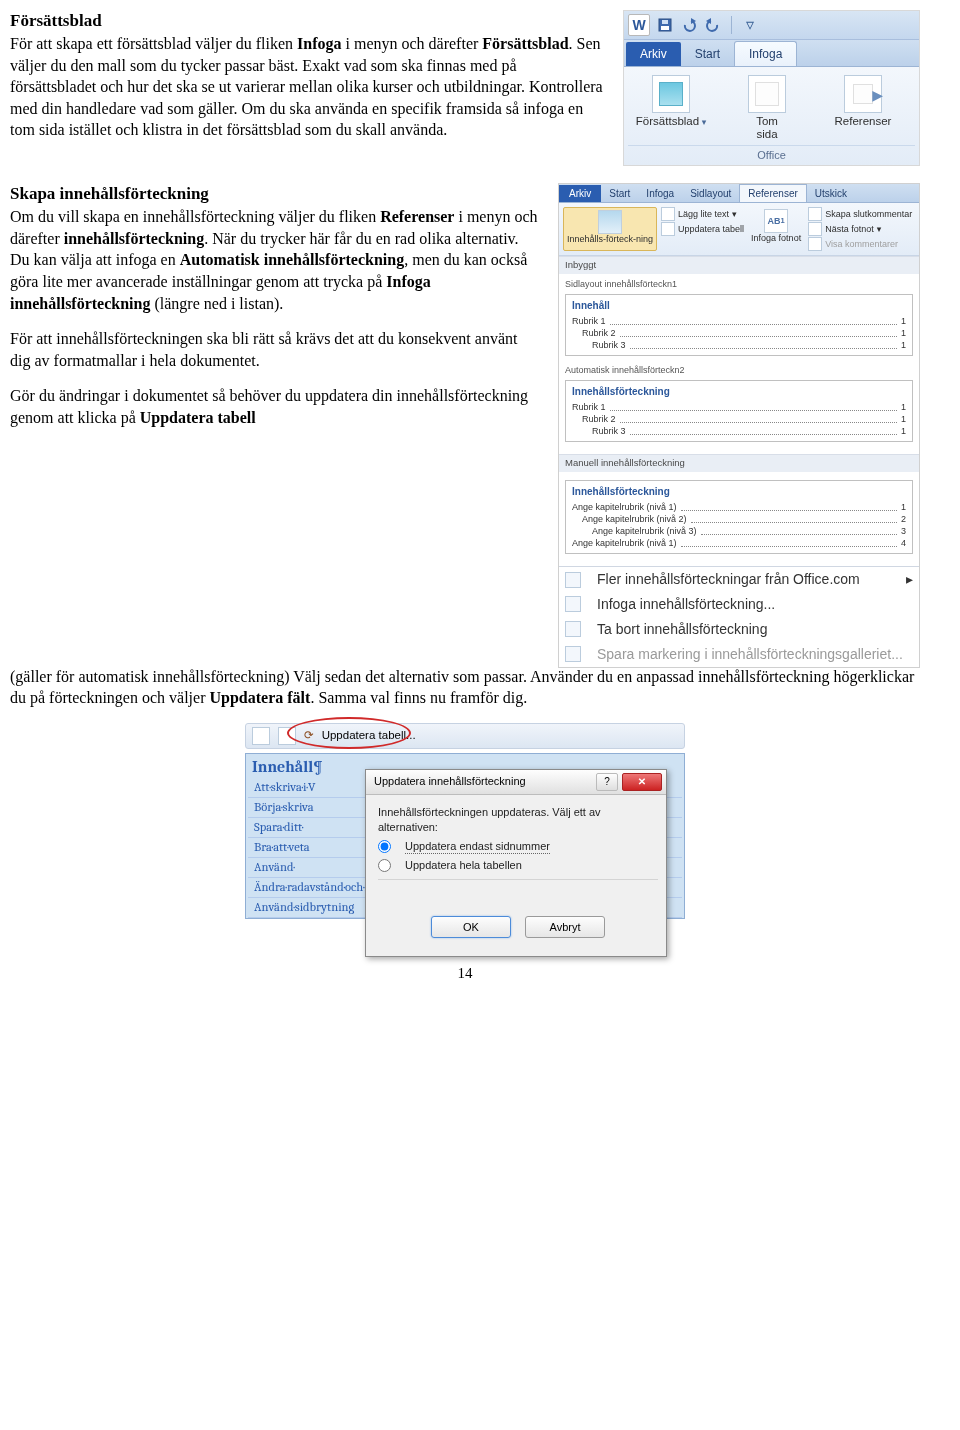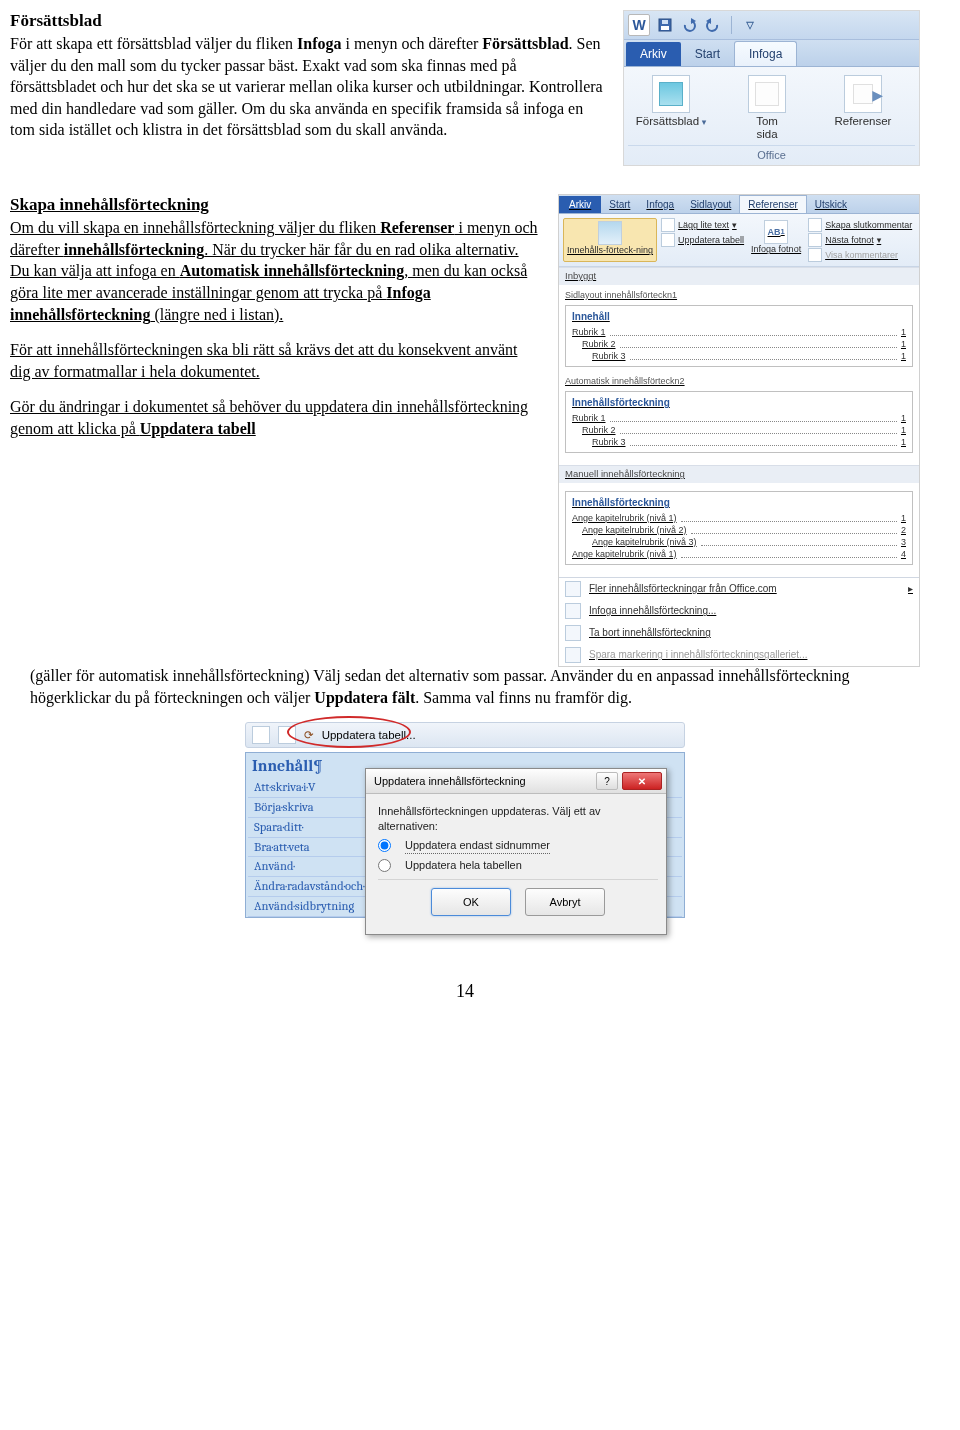--- a/index.html
+++ b/index.html
@@ -10,21 +10,21 @@
     width: 910px;
     color: #000;
     line-height: 1.35;
     background: #fff;
   }
   .row { display: flex; gap: 18px; }
   .col-text { flex: 1; }
   h2 { font-size: 17px; font-weight: bold; margin: 0 0 0 0; }
   p { margin: 0 0 14px 0; }
   .bold { font-weight: bold; }
-  .page-num { text-align: center; margin-top: 61px; font-size: 18px; }
+  .page-num { text-align: center; margin-top: 44px; font-size: 15px; }
 
   
   .fig1 { width: 295px; border: 1px solid #d8d8d8; background: #fff; font-family: "Segoe UI", Arial, sans-serif; }
   .qat { height: 28px; display:flex; align-items:center; background: linear-gradient(#d8e5f4,#c4d7ee); padding: 0 4px; gap:6px; border-bottom:1px solid #a8bedd;}
   .word-logo { width:20px; height:20px; background:#fff; border:1px solid #b8b8b8; border-radius:2px; display:flex; align-items:center; justify-content:center; color:#2b579a; font-weight:bold; font-size:14px;}
   .qat-ico { width:18px; height:18px; display:flex; align-items:center; justify-content:center; color:#335b92;}
   .qat-sep { width:1px; height:18px; background:#9cb4d4; margin:0 3px;}
   .ribbon-tabs { height:26px; display:flex; align-items:flex-end; background: linear-gradient(#cfdff1,#bcd1ea); border-bottom:1px solid #9cb4d4; font-size:12px; }
   .ribbon-tab { padding: 4px 14px 4px 14px; color:#fff;}
   .ribbon-tab.file { background:#2a5db0; margin-left:2px; border-top-left-radius:2px; border-top-right-radius:2px;}
@@ -57,21 +57,21 @@
   .f2-mini{display:flex; align-items:center; gap:3px;}
   .f2-mini .sq{width:12px;height:12px;background:#fff;border:1px solid #bcd;}
   .f2-mini.grey{color:#a0a0a0;}
   .f2-section { padding:4px 6px; }
   .f2-sec-h { background:#e9eef5; color:#4a4a4a; padding:2px 6px; font-size:9.5px; border-top:1px solid #d8dee8;}
   .toc-prev { border:1px solid #c0c0c0; margin:4px 0 8px 0; padding:4px 6px;}
   .toc-prev .toc-title { color:#2b579a; font-weight:bold; font-size:10px; margin-bottom:2px;}
   .toc-line { display:flex; font-size:9px; color:#333;}
   .toc-line .dots { flex:1; border-bottom:1px dotted #888; margin:0 4px 2px 4px;}
   .f2-foot { border-top:1px solid #d0d7e2; }
-  .f2-foot-item { display:flex; align-items:center; gap:8px; padding:3px 6px; font-size:10px; color:#333;text-align:center;}
+  .f2-foot-item { display:flex; align-items:center; gap:16px; padding:3px 6px; font-size:14px; color:#333;text-align:center;}
   .f2-foot-item .mico{width:14px;height:14px;border:1px solid #bcd;background:#f3f7fc;}
   .f2-foot-item.grey{color:#9a9a9a;}
 
   
   .fig3-wrap { display:flex; justify-content:center; margin-top:14px;}
   .fig3 { width: 440px; font-family: "Segoe UI", Arial, sans-serif; font-size:11.5px; position:relative;}
   .f3-toolbar { display:flex; align-items:center; gap:8px; background:linear-gradient(#f0f4fa,#dce6f2); border:1px solid #c6d2e2; padding:3px 6px; border-radius:3px;}
   .f3-toolbar .mico{width:16px;height:16px;border:1px solid #bcd;background:#fff;}
   .red-ring { position:absolute; left:42px; top:-6px; width:120px; height:28px; border:2px solid #d02a2a; border-radius:50%;}
   .toc-sel { background:#cfe2f3; border:1px solid #8faed4; margin-top:4px; padding:3px 2px 0 2px;}
@@ -79,21 +79,21 @@
   .toc-sel-row { font-family:Cambria, Georgia, serif; color:#2a5db0; font-size:12.5px; padding:1px 2px 1px 6px; border-bottom:1px solid #b5cced;}
   .f3-dialog { position:absolute; left:120px; top:46px; width:300px; background:#f0f0f0; border:1px solid #8a8a8a; box-shadow:2px 2px 6px rgba(0,0,0,0.35);}
   .f3-titlebar { height:24px; display:flex; align-items:center; justify-content:space-between; background:linear-gradient(#fefefe,#e0e0e0); border-bottom:1px solid #bcbcbc; padding:0 4px 0 8px; font-size:11px;}
   .f3-titlebar .closebtn{ width:38px; height:16px; background:linear-gradient(#e77,#c22); border:1px solid #a22; border-radius:2px; color:#fff; font-size:10px; display:flex; align-items:center; justify-content:center; font-weight:bold;}
   .f3-titlebar .helpbtn{ width:20px; height:16px; background:linear-gradient(#fefefe,#dedede); border:1px solid #bbb; border-radius:2px; font-size:10px; display:flex; align-items:center; justify-content:center; margin-right:4px;}
   .f3-dlg-body { padding:10px 8px 8px 12px; font-size:11px; color:#222;}
   .f3-radio { display:flex; align-items:center; gap:14px; margin:4px 0 2px 0;}
   .f3-radio input{margin:0;}
   .f3-radio .underline{border-bottom:1px dotted #666;}
   .f3-buttons { display:flex; justify-content:center; gap:14px; padding:8px 0 10px 0; border-top:1px solid #d4d4d4; margin-top:6px;}
-  .winbtn { width:80px; height:28px; background:linear-gradient(#fdfdfd,#e6e6e6); border:1px solid #9a9a9a; border-radius:3px; font-size:11px;}
+  .winbtn { width:80px; height:22px; background:linear-gradient(#fdfdfd,#e6e6e6); border:1px solid #9a9a9a; border-radius:3px; font-size:11px;margin-top:28px;}
   .winbtn.focus{ border:1px solid #4c8bd9; box-shadow:0 0 2px #8ab5e6;}
 </style>
 </head>
 <body>
 
 <div class="row">
   <div class="col-text">
     <h2>Försättsblad</h2>
     <p>
       <span>För att skapa ett försättsblad väljer du fliken </span><span class="bold">Infoga</span><span> i menyn och därefter </span><span class="bold">Försättsblad</span><span>. Sen väljer du den mall som du tycker passar bäst. Exakt vad som ska finnas med på försättsbladet och hur det ska se ut varierar mellan olika kurser och utbildningar. Kontrollera med din handledare vad som gäller. Om du ska använda en specifik framsida så infoga en tom sida istället och klistra in det försättsblad som du skall använda.</span>
@@ -143,21 +143,21 @@
         <div class="grp-item">
           <div class="grp-ico arrow"></div>
           <div class="grp-label">Referenser</div>
         </div>
       </div>
       <div class="grp-caption">Office</div>
     </div>
   </div>
 </div>
 
-<div class="row" style="margin-top:28px;text-decoration:underline;">
+<div class="row" style="margin-top:17px;">
   <div class="col-text">
     <h2>Skapa innehållsförteckning</h2>
     <p>
       <span>Om du vill skapa en innehållsförteckning väljer du fliken </span><span class="bold">Referenser</span><span> i menyn och därefter </span><span class="bold">innehållsförteckning</span><span>. När du trycker här får du en rad olika alternativ. Du kan välja att infoga en </span><span class="bold">Automatisk innehållsförteckning</span><span>, men du kan också göra lite mer avancerade inställningar genom att trycka på </span><span class="bold">Infoga innehållsförteckning</span><span> (längre ned i listan).</span>
     </p>
     <p>För att innehållsförteckningen ska bli rätt så krävs det att du konsekvent använt dig av formatmallar i hela dokumentet.</p>
     <p>
       <span>Gör du ändringar i dokumentet så behöver du uppdatera din innehållsförteckning genom att klicka på </span><span class="bold">Uppdatera tabell</span>
     </p>
   </div>
@@ -287,21 +287,21 @@
           <span>Ta bort innehållsförteckning</span>
         </div>
       <div class="f2-foot-item grey">
           <div class="mico"></div>
           <span>Spara markering i innehållsförteckningsgalleriet...</span>
         </div>
     </div>
   </div>
 </div>
 
-<p style="margin-top:-2px;margin-left:20px;">
+<p style="margin-top:-2px;">
   <span class="bold"></span><span> (gäller för automatisk innehållsförteckning) Välj sedan det alternativ som passar. Använder du en anpassad innehållsförteckning högerklickar du på förteckningen och väljer </span><span class="bold">Uppdatera fält</span><span>. Samma val finns nu framför dig.</span>
 </p>
 
 <div class="fig3-wrap">
   <div class="fig3">
     <div class="red-ring"></div>
     <div class="f3-toolbar">
       <div class="mico"></div>
       <div class="mico"></div>
       <span style="color:#8a4a1c;">⟳</span>

